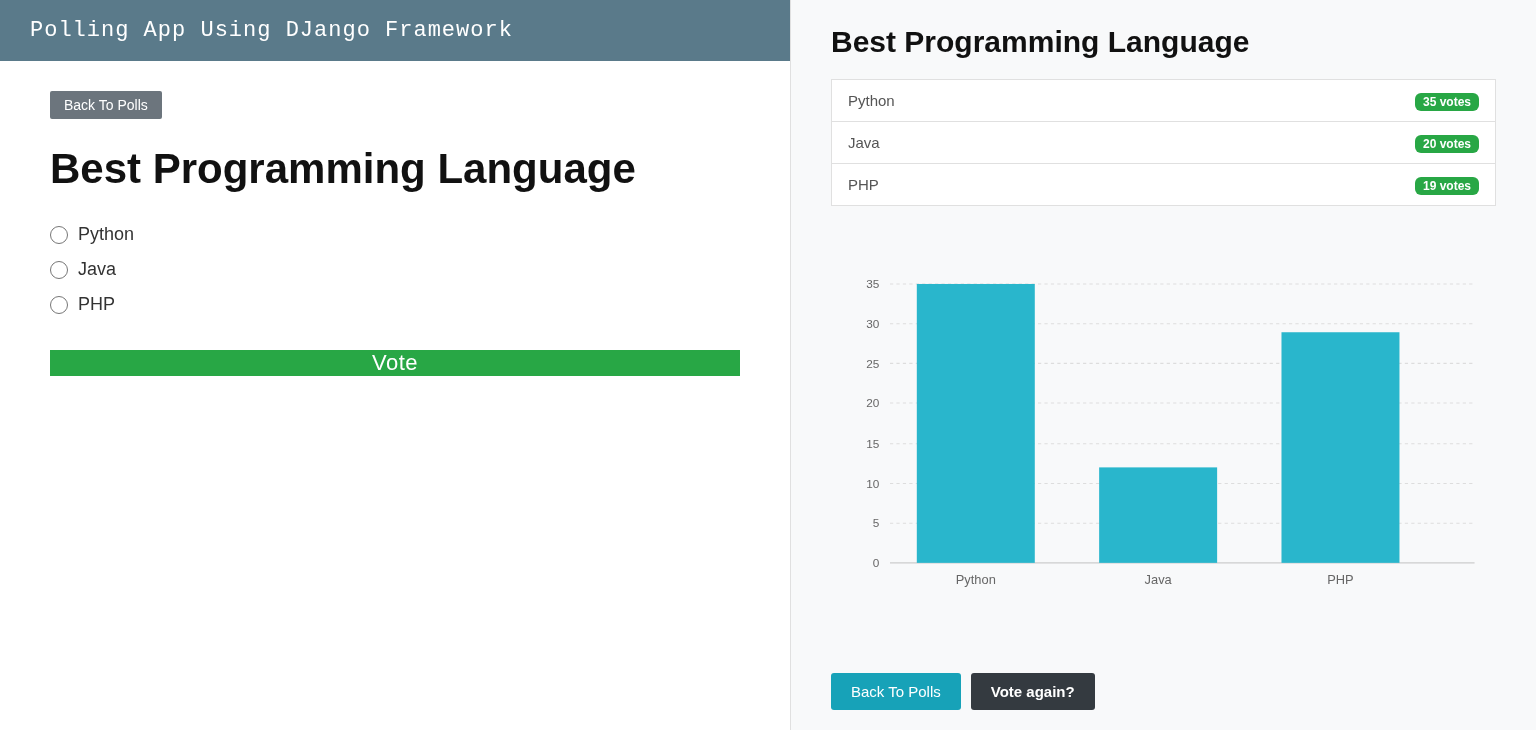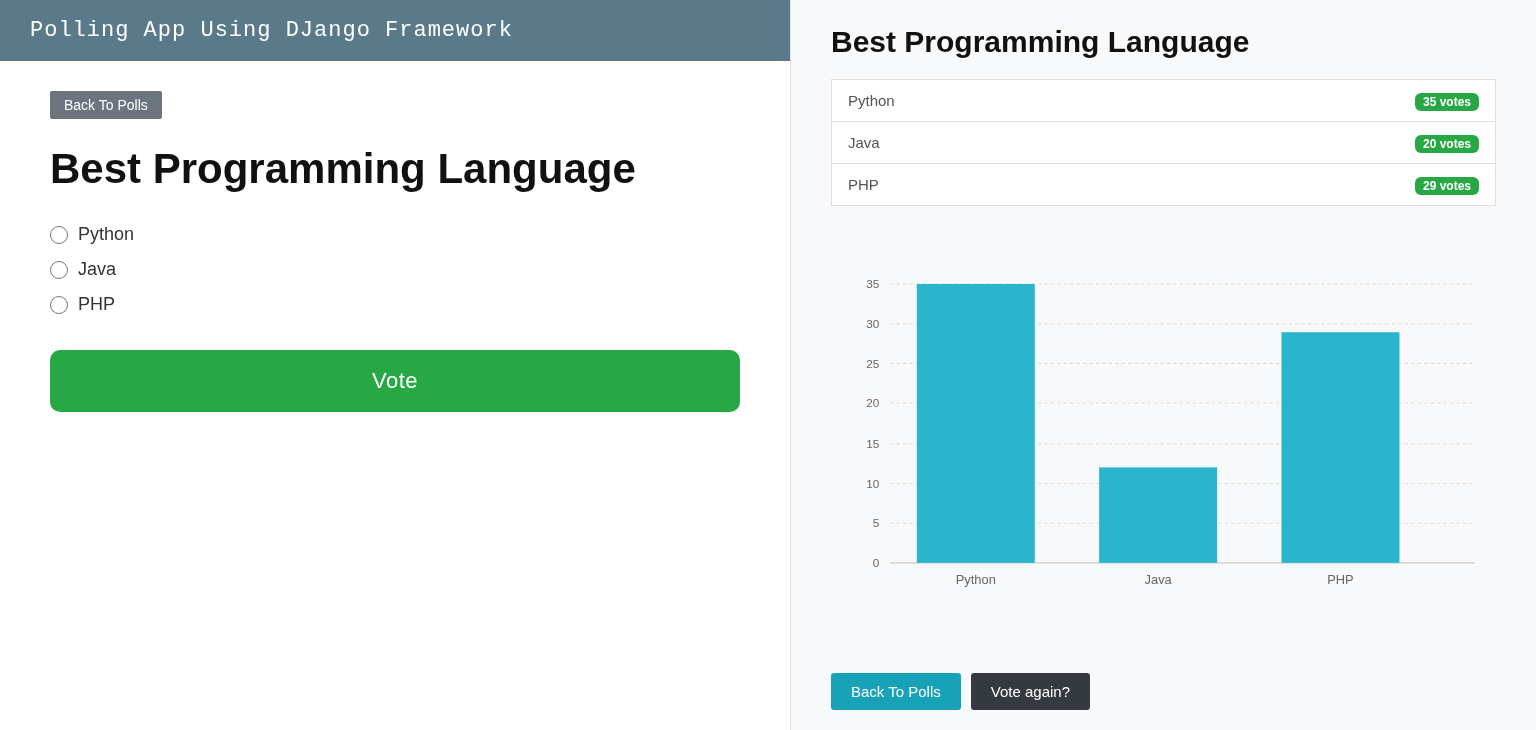--- a/index.html
+++ b/index.html
@@ -63,28 +63,27 @@
 
     .options-list li input[type="radio"] {
       margin-right: 10px;
       width: 18px;
       height: 18px;
       cursor: pointer;
     }
 
     .vote-btn {
       width: 690px;
-      padding: 18px;
       background: #28a745;
       color: #fff;
       border: none;
       font-size: 22px;
       font-weight: 500;
       cursor: pointer;
-      border-radius: 10px;
+      border-radius: 0;
       letter-spacing: 0.5px;
     }
 
     
     .right-panel {
       width: 746px;
       height: 730px;
       background: #f8f9fa;
       padding: 25px 40px 20px 40px;
       display: flex;
@@ -166,20 +165,21 @@
     }
 
     .vote-again-btn {
       background: #343a40;
       color: #fff;
       border: none;
       padding: 10px 20px;
       font-size: 15px;
       cursor: pointer;
       border-radius: 3px;
+      font-weight: bold;
     }
   </style>
 </head>
 <body>
 
 <div class="left-panel">
   <div class="left-header">
     <span>Polling App Using DJango Framework</span>
   </div>
   <div class="left-content">
@@ -211,21 +211,21 @@
         <tr>
       <td>Python</td>
       <td><span class="vote-badge">35 votes</span></td>
     </tr>
     <tr>
       <td>Java</td>
       <td><span class="vote-badge">20 votes</span></td>
     </tr>
     <tr>
       <td>PHP</td>
-      <td><span class="vote-badge">29 votes</span></td>
+      <td><span class="vote-badge">19 votes</span></td>
     </tr>
   </tbody>
     </table>
 
   <div class="chart-container">
     <svg class="chart-svg" viewBox="0 0 620 310" preserveAspectRatio="xMidYMid meet">
 
       <line x1="55" y1="270" x2="600" y2="270" stroke="#ccc" stroke-width="1"></line>
       <text x="45" y="274" text-anchor="end" font-size="11" fill="#666">0</text>
 

